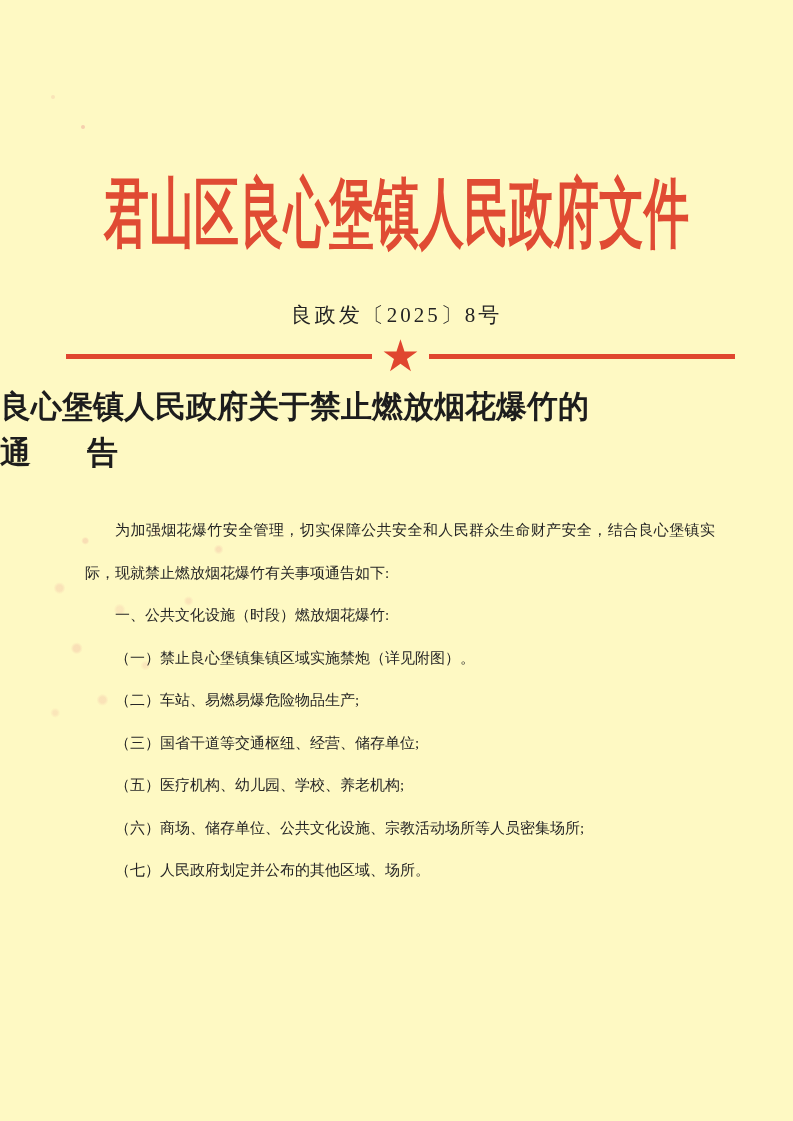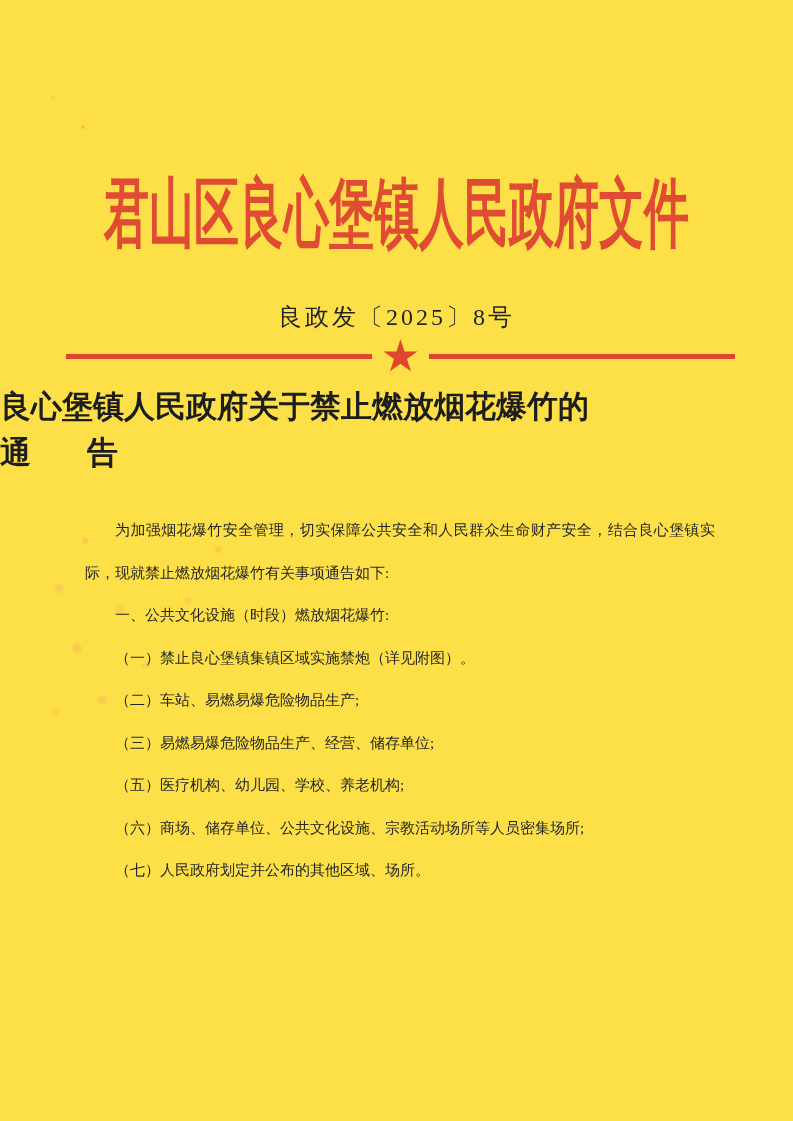--- a/index.html
+++ b/index.html
@@ -5,21 +5,21 @@
   html, body {
     margin: 0;
     padding: 0;
     background: #888;
   }
   .page {
     position: relative;
     width: 793px;
     height: 1121px;
     margin: 0 auto;
-    background: #fde047;
+    background: #fef9c3;
     overflow: hidden;
     font-family: "Liberation Serif", "DejaVu Serif", serif;
   }
 
   
   .letterhead {
     position: absolute;
     top: 158px;
     left: 0;
     right: 0;
@@ -38,21 +38,21 @@
     letter-spacing: 0px;
   }
 
   
   .doc-number {
     position: absolute;
     top: 301px;
     left: 0;
     right: 0;
     text-align: center;
-    font-size: 24px;
+    font-size: 21px;
     letter-spacing: 3px;
     color: #242424;
   }
 
   
   .rule-row {
     position: absolute;
     top: 337px;
     left: 66px;
     right: 58px;
@@ -165,19 +165,19 @@
       <span>通</span>
       <span>告</span>
     </div>
   </div>
 
   <div class="doc-body">
     <p>为加强烟花爆竹安全管理，切实保障公共安全和人民群众生命财产安全，结合良心堡镇实际，现就禁止燃放烟花爆竹有关事项通告如下:</p>
     <p>一、公共文化设施（时段）燃放烟花爆竹:</p>
     <p>（一）禁止良心堡镇集镇区域实施禁炮（详见附图）。</p>
     <p>（二）车站、易燃易爆危险物品生产;</p>
-    <p>（三）易燃易爆危险物品生产、经营、储存单位;</p>
+    <p>（三）国省干道等交通枢纽、经营、储存单位;</p>
     <p>（五）医疗机构、幼儿园、学校、养老机构;</p>
     <p>（六）商场、储存单位、公共文化设施、宗教活动场所等人员密集场所;</p>
     <p>（七）人民政府划定并公布的其他区域、场所。</p>
   </div>
 
 </div>
 
 </body></html>

